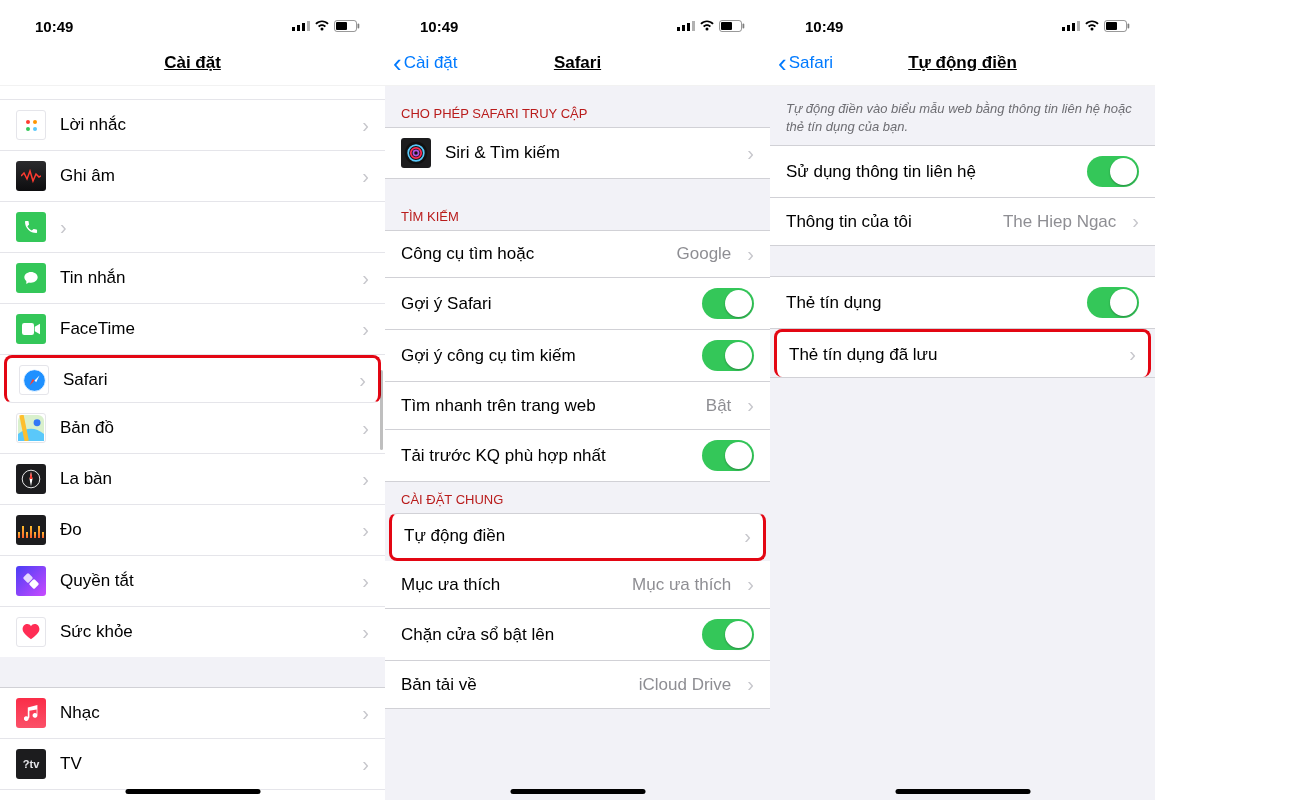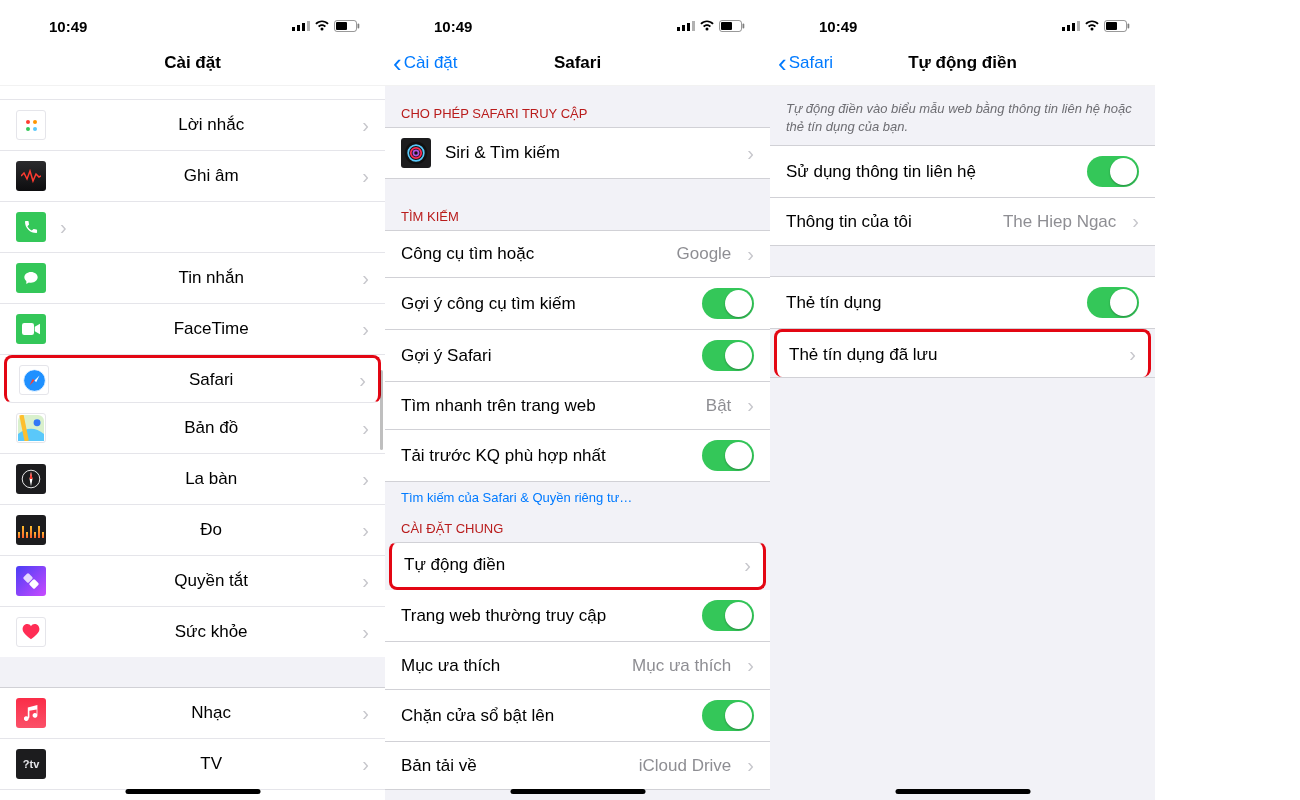--- a/index.html
+++ b/index.html
@@ -20,30 +20,30 @@
     flex-shrink: 0;
   }
   .status-bar {
     display: flex;
     justify-content: space-between;
     align-items: center;
     height: 40px;
     padding: 12px 25px 0 35px;
     font-size: 15px;
     font-weight: 600;
-    margin-left: 14px;
   }
   .status-right { display: flex; align-items: center; gap: 4px; }
   .nav-bar {
     height: 46px;
     display: flex;
     align-items: center;
     justify-content: center;
     position: relative;
     border-bottom: 1px solid rgba(0,0,0,0.05);
+    text-decoration: underline;
   }
   .nav-title { font-size: 17px; font-weight: 600; }
   .nav-back {
     position: absolute;
     left: 8px;
     display: flex;
     align-items: center;
     color: #007aff;
     font-size: 17px;
     cursor: pointer;
@@ -102,21 +102,21 @@
     box-shadow: 0 1px 2px rgba(0,0,0,0.3);
   }
   .highlight {
     border: 3px solid #e30613;
     border-radius: 8px;
     margin: 0 4px;
     padding: 7px 12px;
   }
   .gap { height: 30px; background: #f2f2f7; }
   .phone1 .content { background: #fff; }
-  .phone1 .row { border-bottom: 0.5px solid #e5e5ea; text-align: center; }
+  .phone1 .row { border-bottom: 0.5px solid #e5e5ea; }
   .home-indicator {
     position: absolute;
     bottom: 6px; left: 50%; transform: translateX(-50%);
     width: 135px; height: 5px; background: #000; border-radius: 3px;
   }
   .scroll-ind {
     position: absolute; right: 2px; top: 370px; width: 3px; height: 80px;
     background: rgba(0,0,0,0.25); border-radius: 2px;
   }
   
@@ -372,47 +372,42 @@
     </div>
 
     <div class="section-header" style="padding-top:30px;">TÌM KIẾM</div>
 
     <div class="row first">
       <span class="label">Công cụ tìm hoặc</span>
       <span class="value">Google</span>
       <span class="chevron">›</span>
     </div>
     <div class="row">
+      <span class="label">Gợi ý Safari</span>
+      <span class="toggle"></span>
+    </div>
+    <div class="row">
       <span class="label">Gợi ý công cụ tìm kiếm</span>
-      <span class="toggle"></span>
-    </div>
-    <div class="row">
-      <span class="label">Gợi ý Safari</span>
       <span class="toggle"></span>
     </div>
     <div class="row">
       <span class="label">Tìm nhanh trên trang web</span>
       <span class="value">Bật</span>
       <span class="chevron">›</span>
     </div>
     <div class="row">
       <span class="label">Tải trước KQ phù hợp nhất</span>
       <span class="toggle"></span>
     </div>
 
-    <div class="section-footer-link">Tìm kiếm của Safari &amp; Quyền riêng tư…</div>
     <div class="section-header" style="padding-top:10px;">CÀI ĐẶT CHUNG</div>
 
     <div class="row first highlight">
       <span class="label">Tự động điền</span>
       <span class="chevron">›</span>
-    </div>
-    <div class="row">
-      <span class="label">Trang web thường truy cập</span>
-      <span class="toggle"></span>
     </div>
     <div class="row">
       <span class="label">Mục ưa thích</span>
       <span class="value">Mục ưa thích</span>
       <span class="chevron">›</span>
     </div>
     <div class="row">
       <span class="label">Chặn cửa sổ bật lên</span>
       <span class="toggle"></span>
     </div>

